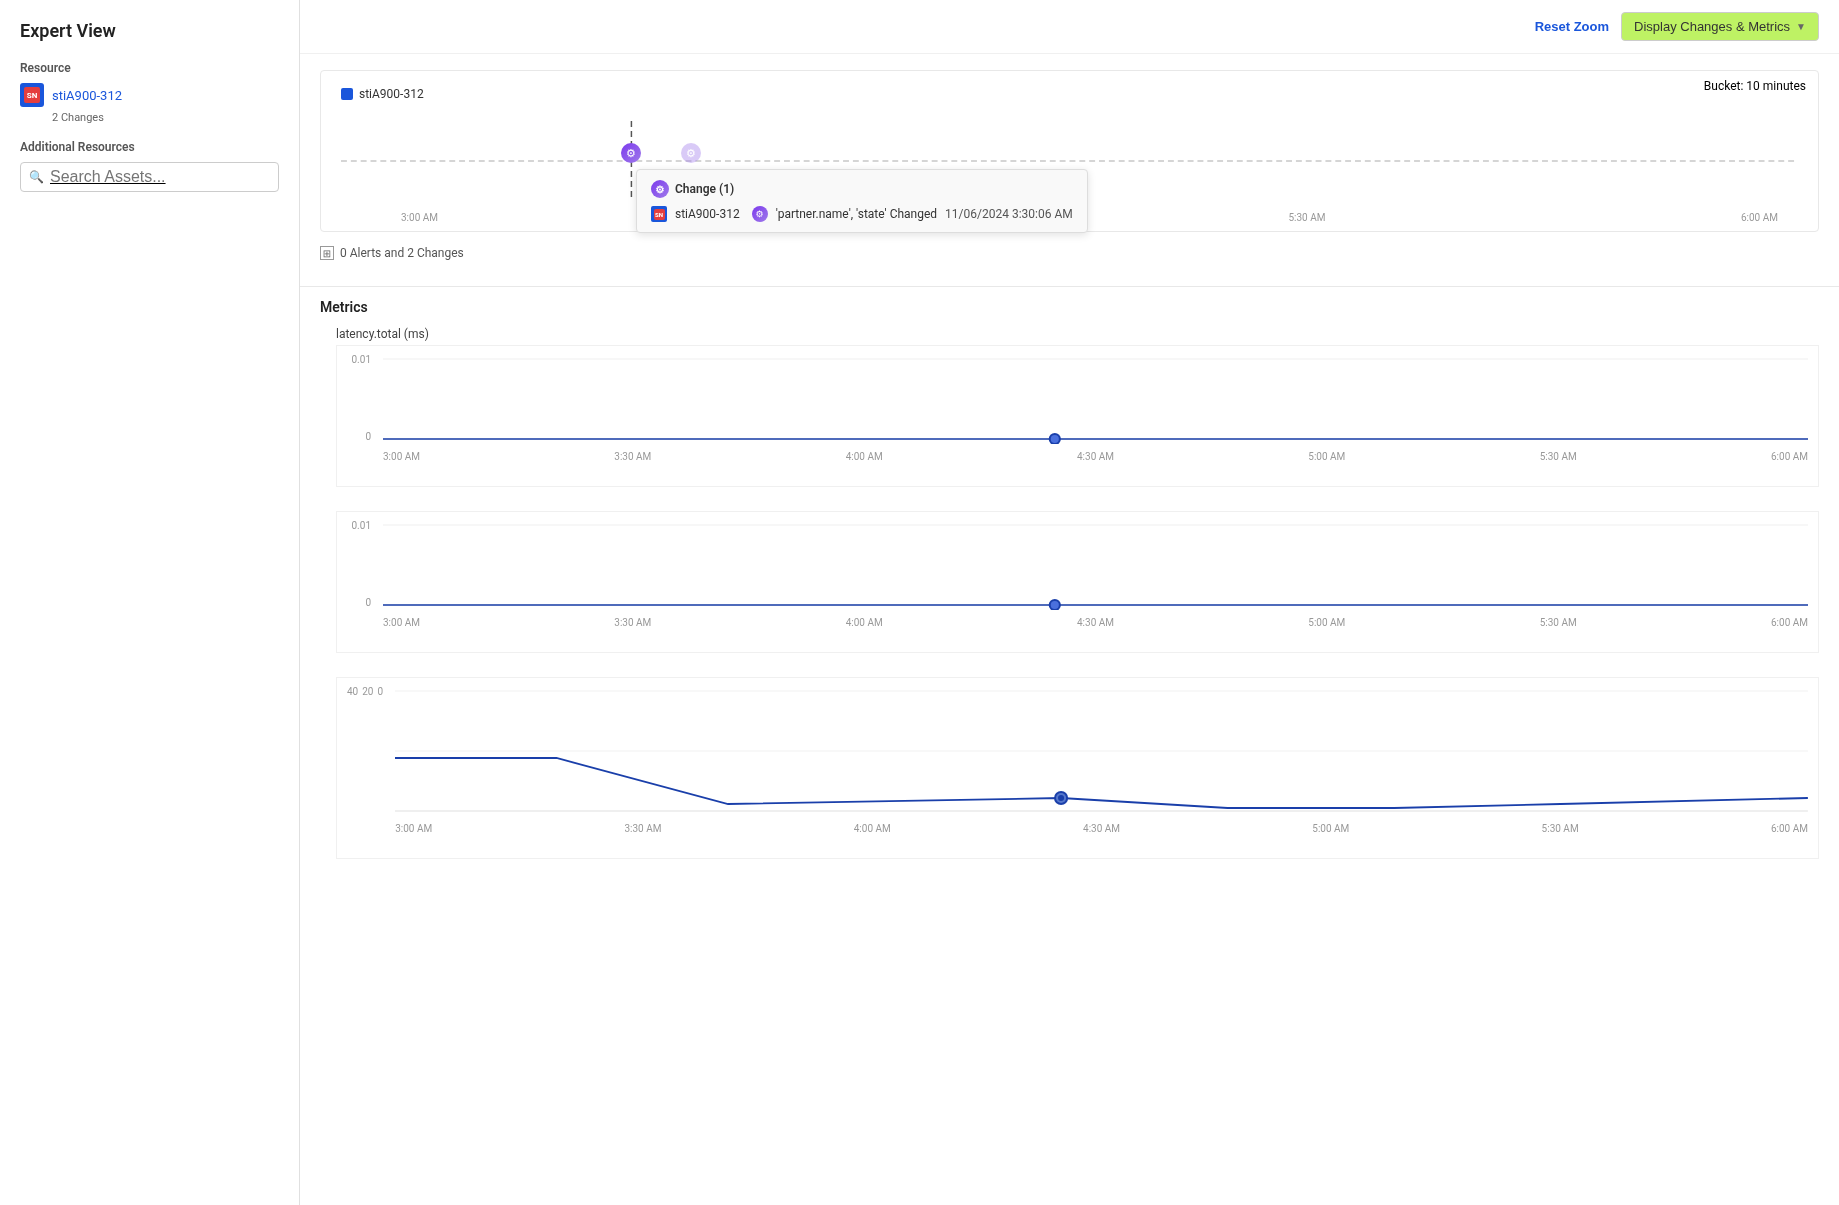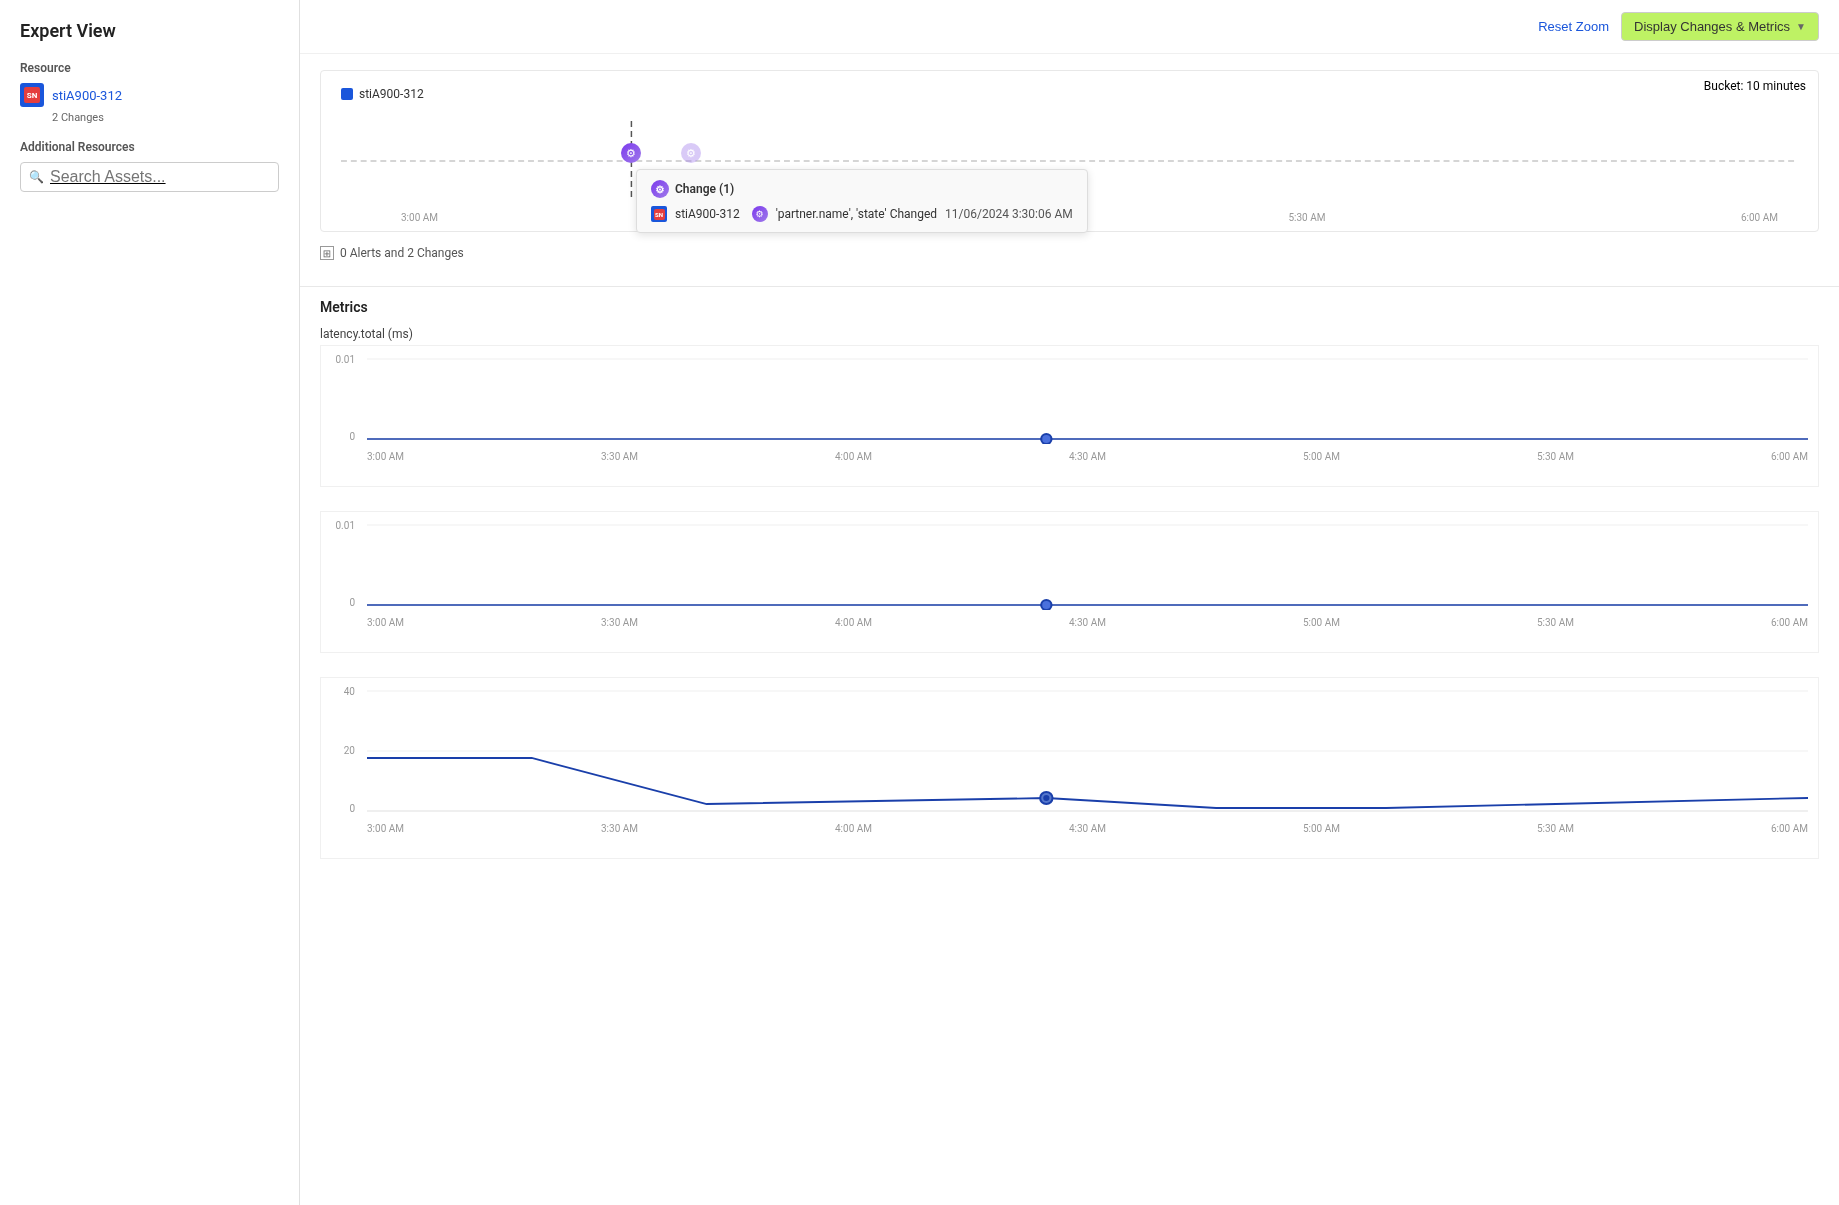--- a/index.html
+++ b/index.html
@@ -19,21 +19,21 @@
     .additional-resources { margin-top: 16px; }
     .search-box { display: flex; align-items: center; border: 1px solid #ccc; border-radius: 4px; padding: 5px 8px; gap: 6px; width: 100%; }
     .search-box input { border: none; outline: none; font-size: 16px; color: #000000; width: 100%; background: transparent; text-decoration: underline; }
     .search-icon { color: #999; font-size: 12px; }
     
     
     .main-content { flex: 1; overflow-y: auto; }
     
     
     .top-bar { display: flex; align-items: center; justify-content: flex-end; padding: 12px 20px; gap: 12px; border-bottom: 1px solid #f0f0f0; }
-    .reset-zoom-btn { color: #1a56db; background: none; border: none; cursor: pointer; font-size: 13px; }
+    .reset-zoom-btn { color: #1a56db; background: none; border: none; cursor: pointer; font-size: 13px; font-weight: bold; }
     .display-btn { display: flex; align-items: center; gap: 6px; border: 1px solid #ccc; border-radius: 4px; padding: 6px 12px; background: #bef264; cursor: pointer; font-size: 13px; color: #333; }
     .display-btn .chevron { font-size: 10px; color: #666; }
     
     
     .section { padding: 16px 20px; }
     .section-title { font-size: 14px; font-weight: 600; margin-bottom: 12px; color: #222; }
     
     
     .changes-chart { position: relative; border: 1px solid #e8e8e8; border-radius: 4px; padding: 16px 20px 8px; margin-bottom: 8px; min-height: 160px; }
     .bucket-label { position: absolute; top: 8px; right: 12px; font-size: 12px; color: #000000; }
@@ -51,21 +51,21 @@
     .tooltip-resource-icon-inner { width: 11px; height: 11px; background: #e53e3e; border-radius: 2px; display: flex; align-items: center; justify-content: center; color: #fff; font-size: 6px; font-weight: 700; }
     .tooltip-change-text { color: #333; }
     .tooltip-time { color: #555; margin-left: auto; white-space: nowrap; }
     
     
     .alert-summary { display: flex; align-items: center; gap: 6px; font-size: 12px; color: #555; padding: 6px 0; }
     .alert-expand-icon { width: 14px; height: 14px; border: 1px solid #999; display: flex; align-items: center; justify-content: center; font-size: 10px; color: #666; cursor: pointer; }
     
     
     .metrics-section { padding: 0 20px 20px; }
-    .metric-chart { margin-bottom: 24px; }
+    .metric-chart { margin-bottom: 24px; margin-left: 16px; }
     .metric-title { font-size: 12px; color: #444; margin-bottom: 4px; }
     .metric-chart-area { position: relative; border: 1px solid #f0f0f0; padding: 8px 10px 24px; }
     .metric-y-label { font-size: 10px; color: #999; text-align: right; padding-right: 4px; }
     
     
     .x-axis { display: flex; justify-content: space-between; padding: 4px 0 0; }
     .x-label { font-size: 10px; color: #999; }
 
     .divider { border: none; border-top: 1px solid #e8e8e8; margin: 4px 0 12px; }
 
@@ -230,21 +230,21 @@
                 <span class="x-label">6:00 AM</span>
               </div>
             </div>
           </div>
         </div>
       </div>
 
       <div class="metric-chart">
         <div class="metric-chart-area">
           <div style="display:flex; gap:8px;">
-            <div style="display:flex;flex-direction:column;justify-content:space-between;min-width:28px;text-align:right;padding-bottom:20px;">
+            <div style="display:flex;flex-direction:row;justify-content:space-between;min-width:28px;text-align:right;padding-bottom:20px;">
               <span class="metric-y-label">40</span>
               <span class="metric-y-label">20</span>
               <span class="metric-y-label">0</span>
             </div>
             <div style="flex:1;position:relative;">
               <svg width="100%" height="130" viewBox="0 0 1400 130" preserveAspectRatio="none">
 
                 <line x1="0" y1="125" x2="1400" y2="125" stroke="#e0e0e0" stroke-width="1"></line>
                 <line x1="0" y1="65" x2="1400" y2="65" stroke="#e0e0e0" stroke-width="0.5"></line>
                 <line x1="0" y1="5" x2="1400" y2="5" stroke="#e0e0e0" stroke-width="0.5"></line>

